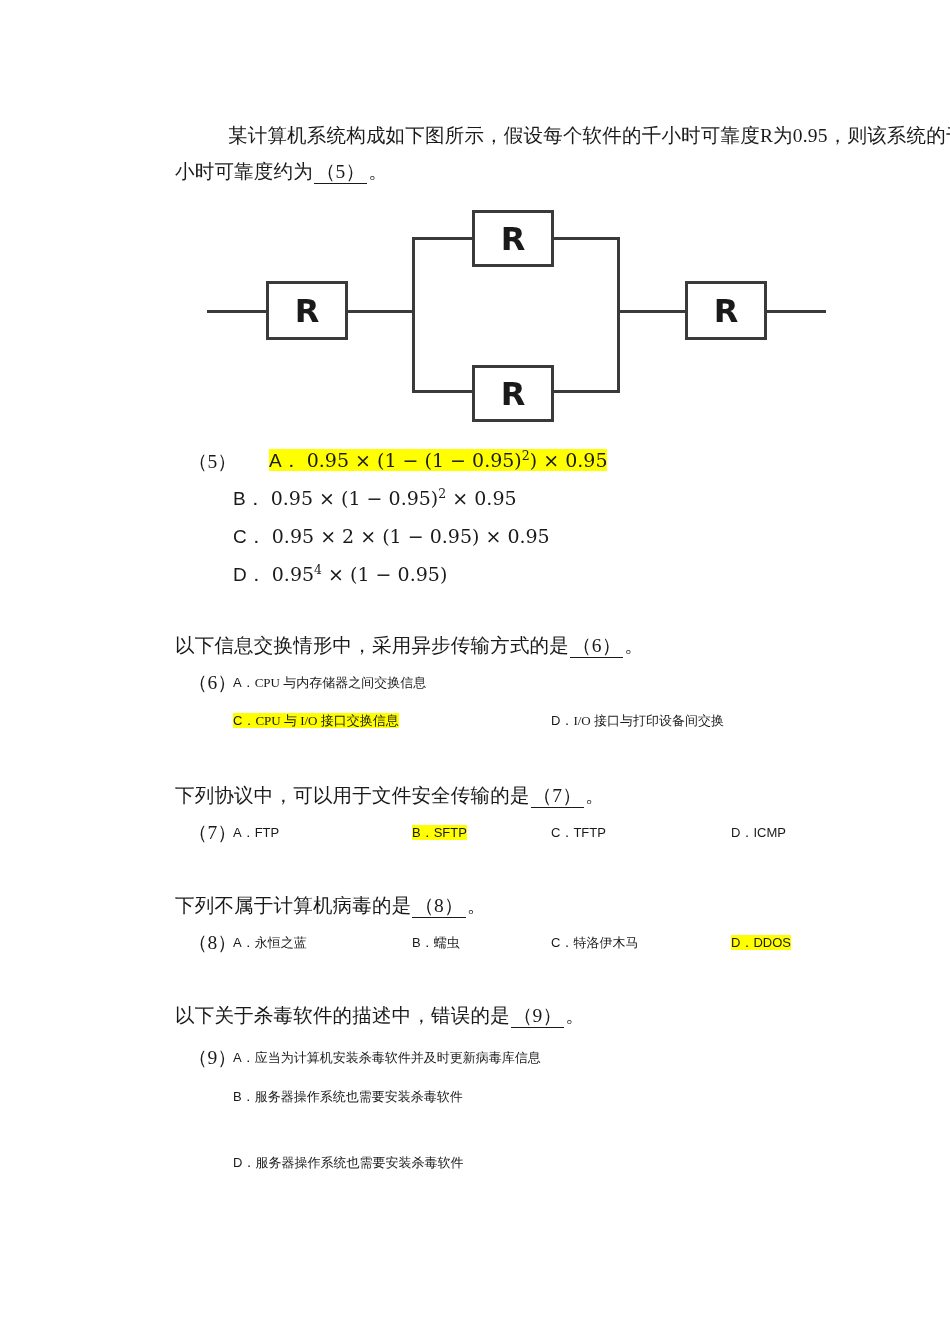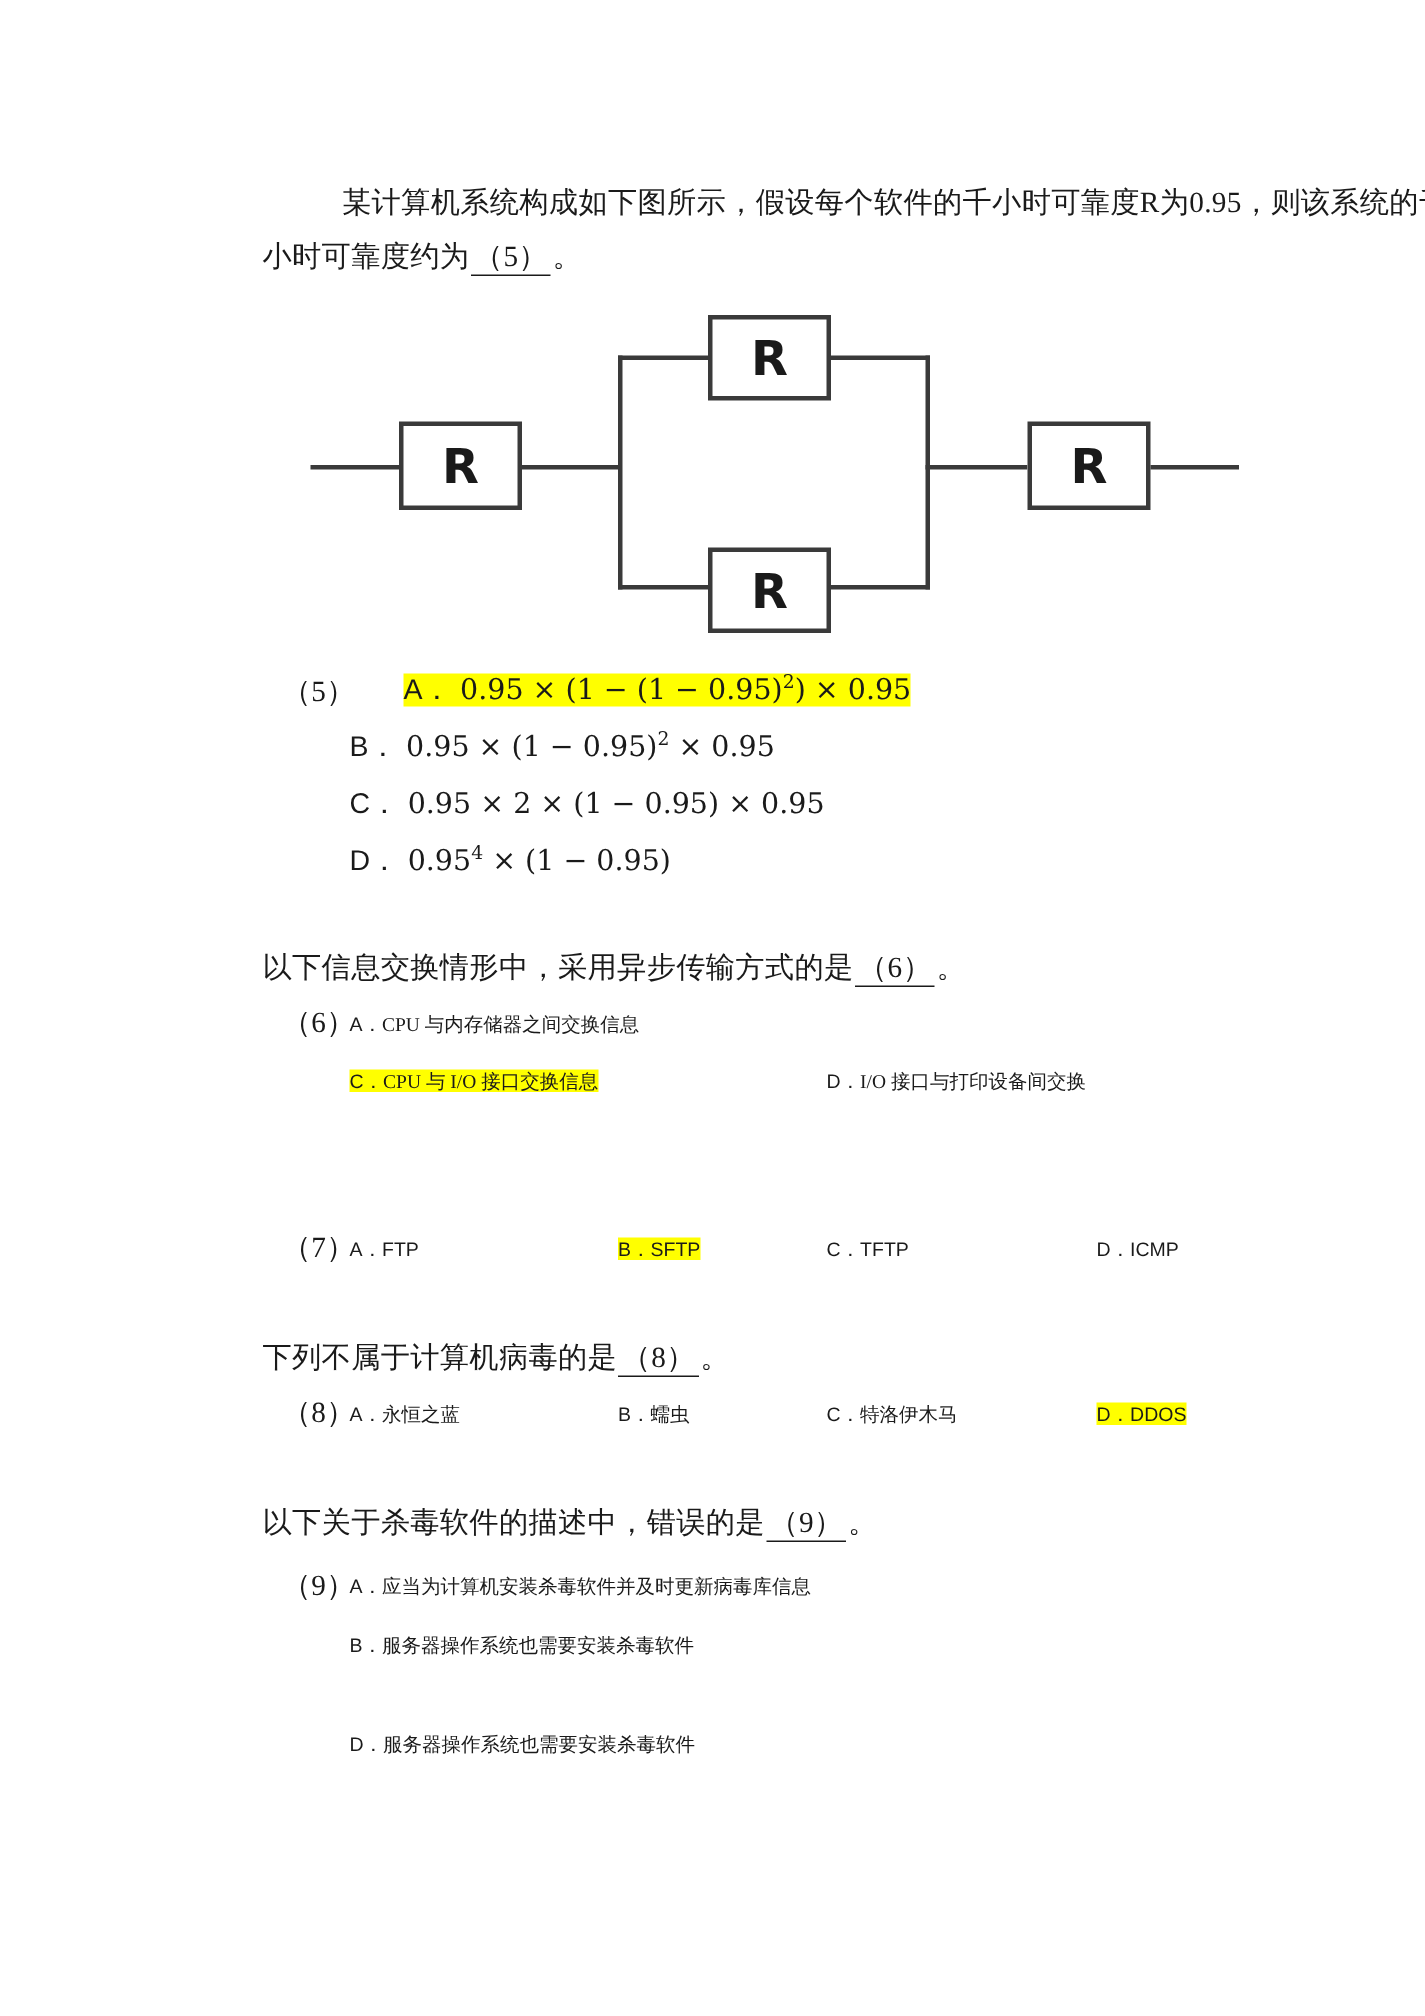--- a/index.html
+++ b/index.html
@@ -194,20 +194,23 @@
   <div class="opt cjk" style="left:551px; top:706px;">
     <span class="lat mark">D．</span><span>I/O 接口与打印设备间交换</span>
   </div>
 
   <div class="opt cjk" style="left:233px; top:706px;">
     <span class="hl">
       <span class="lat mark">C．</span><span>CPU 与 I/O 接口交换信息</span>
     </span>
   </div>
 
+  <div class="stem" style="left:175px; top:778px;">
+    <span>下列协议中，可以用于文件安全传输的是</span><span class="blank">（7）</span><span>。</span>
+  </div>
 
   <div class="qlabel" style="left:188px; top:818px;">（7）</div>
 
   <div class="opt" style="left:233px; top:818px;">
     <span class="lat mark">A．</span><span class="lat">FTP</span>
   </div>
 
   <div class="opt" style="left:412px; top:818px;">
     <span class="hl">
       <span class="lat mark">B．</span><span class="lat">SFTP</span>

